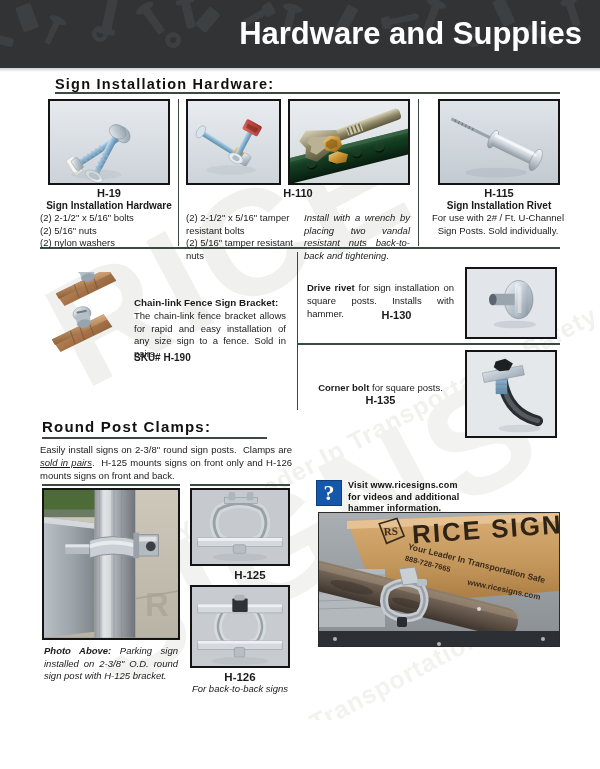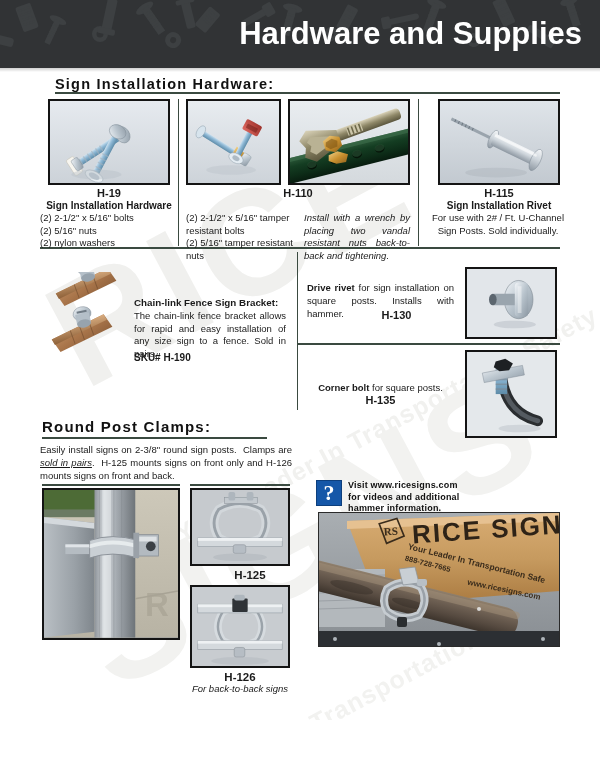--- a/index.html
+++ b/index.html
@@ -590,20 +590,23 @@
         <rect x="96" y="48" width="20" height="5" fill="#dfe3e6"></rect>
         <circle cx="110" cy="58" r="5" fill="#3b4045"></circle>
         <rect x="92" y="44" width="6" height="26" fill="#9aa1a8"></rect>
       </g>
 
       <text x="104" y="130" font-family="Liberation Sans, sans-serif" font-size="34" font-weight="bold" fill="#a29d8e" opacity=".55">R</text>
 
       <line x1="94" y1="112" x2="138" y2="104" stroke="#a8a395" stroke-width="1.5"></line>
     </svg>
   </div>
+  <div class="txt pdesc just" style="left:44px; top:645px; width:134px; line-height:12.5px; font-style:italic;">
+    <span style="font-weight:bold;">Photo Above:</span><span> Parking sign installed on 2-3/8" O.D. round sign post with H-125 bracket.</span>
+  </div>
 
   <div class="rule" style="left:190px; top:484px; width:100px; height:2px;"></div>
   <div class="pbox" style="left:190px; top:488px; width:100px; height:78px;">
     <svg class="inner" viewBox="0 0 100 78" preserveAspectRatio="none">
       <rect width="100" height="78" fill="#c6cace"></rect>
 
       <path d="M28 20 Q50 8 72 20 Q82 34 72 50 Q50 62 28 50 Q18 34 28 20 Z" fill="none" stroke="#d2d7db" stroke-width="9"></path>
       <path d="M28 20 Q50 8 72 20 Q82 34 72 50 Q50 62 28 50 Q18 34 28 20 Z" fill="none" stroke="#9aa2a9" stroke-width="3"></path>
 
       <rect x="34" y="8" width="34" height="6" fill="#c3c9ce" stroke="#8d959c" stroke-width=".6"></rect>

